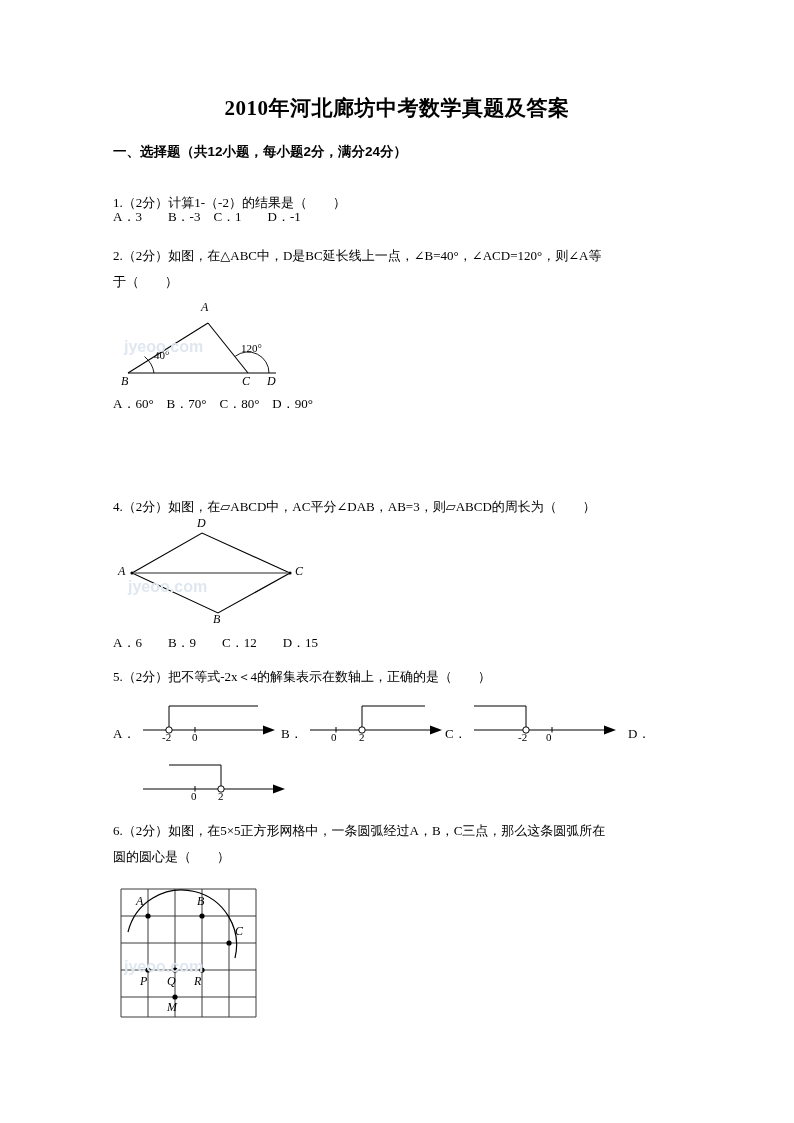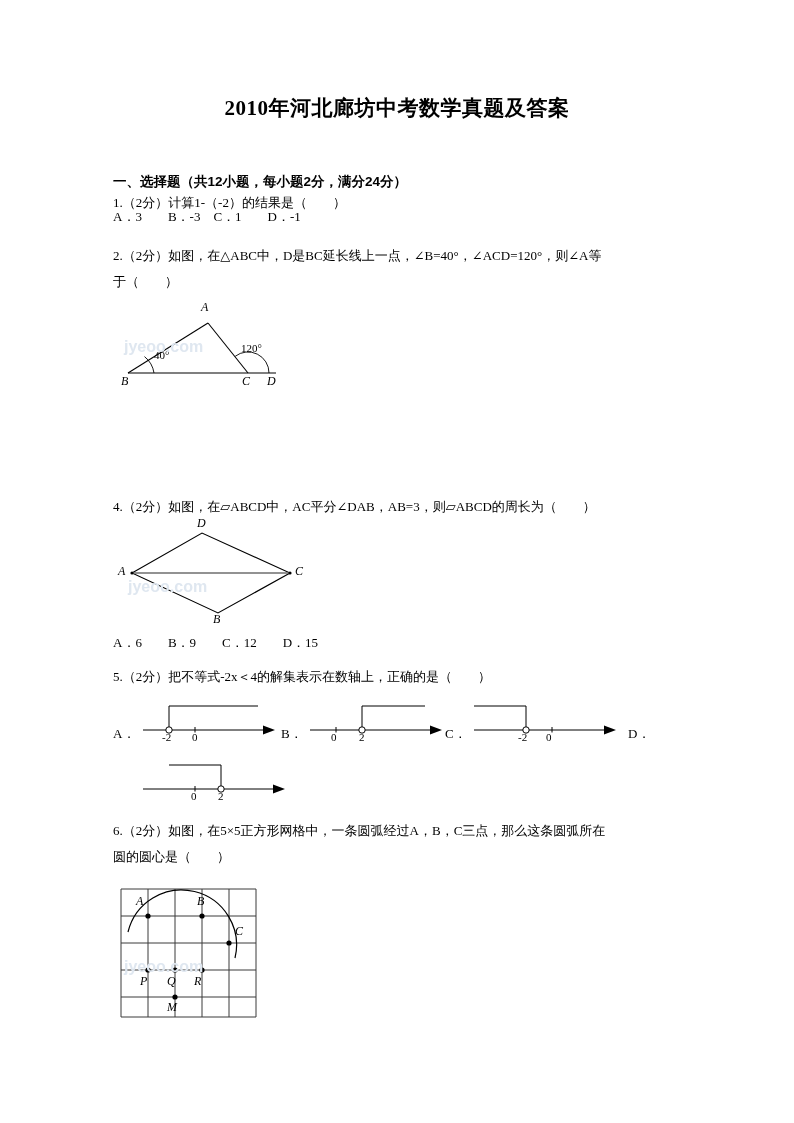--- a/index.html
+++ b/index.html
@@ -32,21 +32,20 @@
     font-weight: bold;
     letter-spacing: 0.5px;
   }
   .section-head {
     position: absolute;
     left: 113px;
     top: 143px;
     font-family: "Liberation Sans", "DejaVu Sans", sans-serif;
     font-size: 13.5px;
     font-weight: bold;
-    margin-top: 30px;
   }
   .q {
     position: absolute;
     left: 113px;
     width: 570px;
     font-size: 13px;
     line-height: 26px;
     font-family: "Liberation Serif", "DejaVu Serif", serif;
   }
   .opts {
@@ -110,20 +109,21 @@
     </svg>
     <span class="lbl" style="left:83px; top:4px;">A</span>
     <span class="lbl" style="left:3px; top:78px;">B</span>
     <span class="lbl" style="left:124px; top:78px;">C</span>
     <span class="lbl" style="left:149px; top:78px;">D</span>
     <span class="num" style="left:36px; top:53px;">40°</span>
     <span class="num" style="left:123px; top:46px;">120°</span>
     <span class="watermark" style="left:6px; top:42px;">jyeoo.com</span>
   </div>
 
+  <div class="opts" style="top:395px;">A．60°　B．70°　C．80°　D．90°</div>
 
 
 
   <div class="q" style="top:494px;">4.（2分）如图，在▱ABCD中，AC平分∠DAB，AB=3，则▱ABCD的周长为（　　）</div>
 
   <div class="fig" style="left:118px; top:516px; width:200px; height:112px;">
     <svg width="200" height="112" viewBox="0 0 200 112">
       <polygon points="14,57 84,17 172,57 100,97" fill="none" stroke="#000" stroke-width="1.1"></polygon>
       <line x1="14" y1="57" x2="172" y2="57" stroke="#6e6e6e" stroke-width="1.6"></line>
       <circle cx="14" cy="57" r="1.6" fill="#000"></circle>

